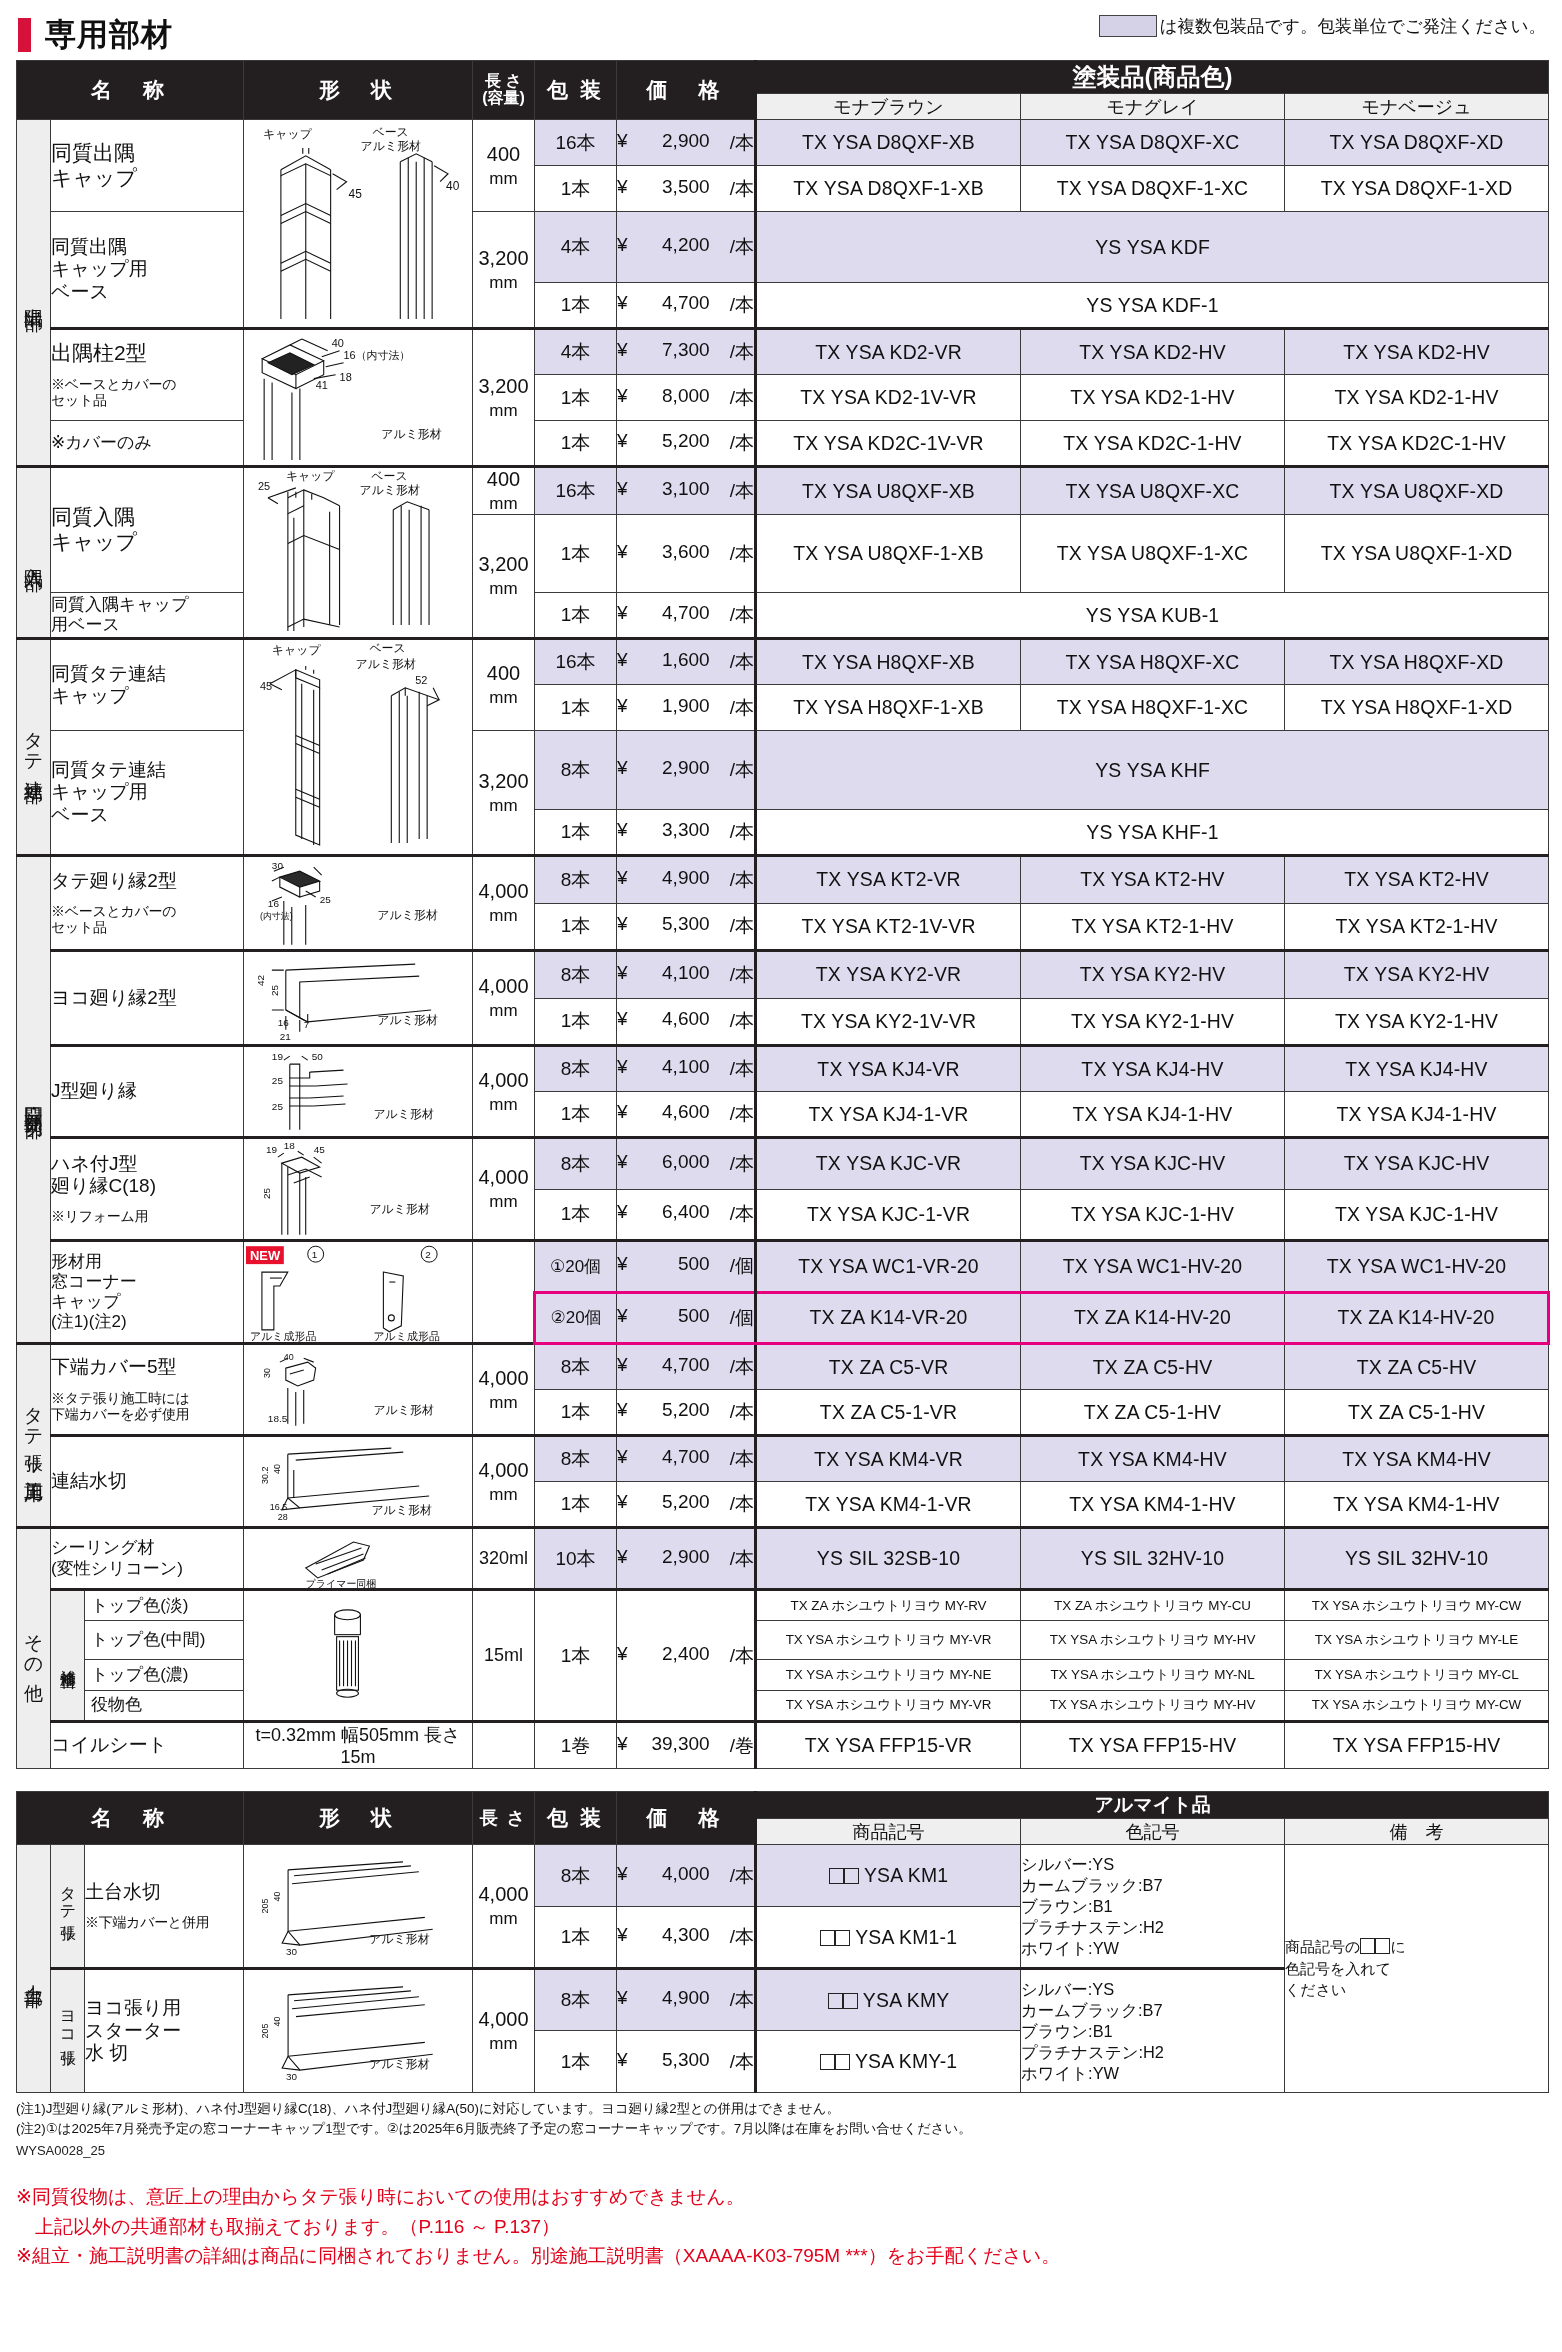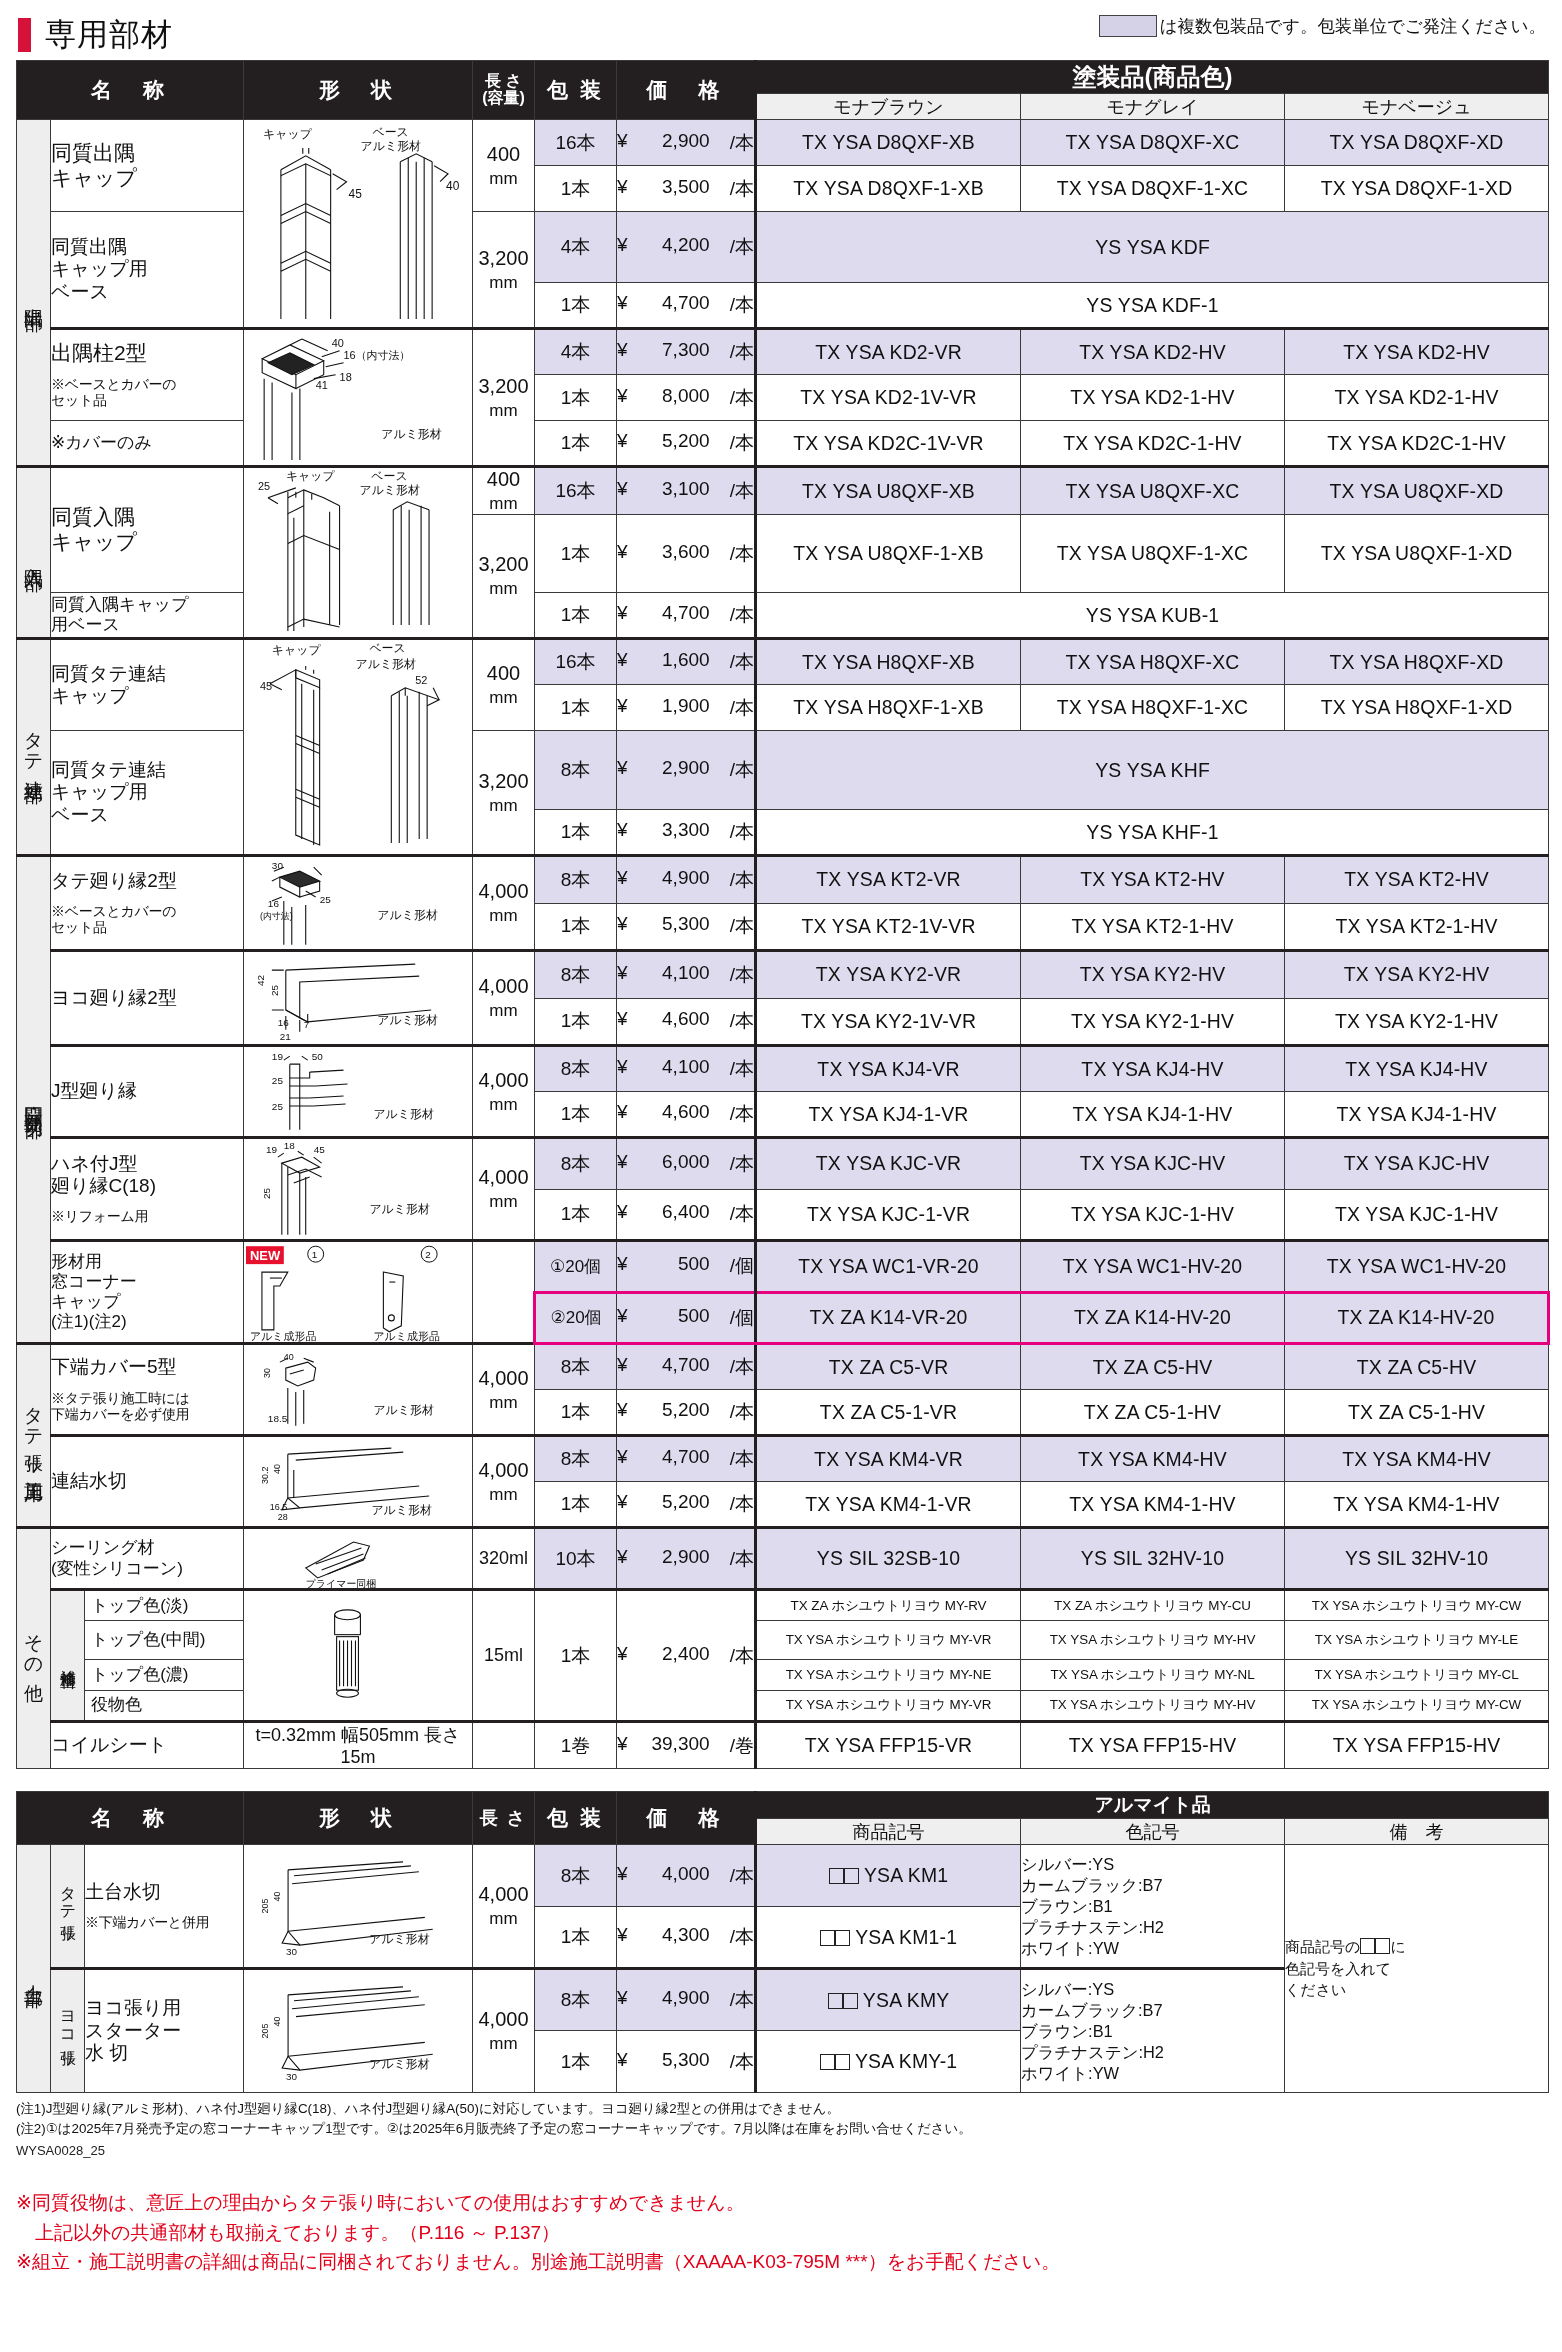--- a/index.html
+++ b/index.html
@@ -11,21 +11,21 @@
   body { width: 1562px; height: 2352px; position: relative; }
 
   .page { width: 1562px; padding: 10px 16px 0 16px; position: relative; }
 
   
   .title-row { display: flex; align-items: center; height: 50px; }
   .title-bar {
     width: 13px; height: 34px; background: #d6113a; margin-right: 14px; margin-left: 2px;
   }
   .title-text {
-    font-size: 31px; font-weight: normal; letter-spacing: 1px; color: #101010;
+    font-size: 31px; font-weight: bold; letter-spacing: 1px; color: #101010;
   }
   .legend-note {
     position: absolute; right: 16px; top: 14px;
     display: flex; align-items: center; font-size: 17.4px; color: #111;
   }
   .legend-swatch {
     width: 58px; height: 22px; background: #d5d2e8; border: 1.5px solid #444;
     margin-right: 3px; display: inline-block;
   }
 
@@ -82,21 +82,21 @@
   .pinkrow td:first-child { border-left: 3px solid #e6007e !important; }
   .pinkrow td:last-child { border-right: 3px solid #e6007e !important; }
 
   .sq { display:inline-block; width: 15px; height: 16px; border: 1.5px solid #222; vertical-align: -2px;}
   .colorlist { font-size: 16.4px; line-height: 1.28; padding: 4px 6px; text-align: left; }
   .remark { font-size: 15px; line-height: 1.45; padding: 6px 10px; text-align: left; vertical-align: middle;}
 
   
   .notes { font-size: 13.4px; line-height: 1.5; margin-top: 6px; color:#111; }
   .code-id { font-size: 13px; margin-top: 4px; color: #222; }
-  .redblock { margin-top: 30px; color: #e2001a; font-size: 19px; line-height: 1.55; }
+  .redblock { margin-top: 24px; color: #e2001a; font-size: 19px; line-height: 1.55; }
   .redblock div { white-space: nowrap; }
 
   svg { display: block; }
   .shapewrap { display:flex; align-items:center; justify-content:center; gap:6px; padding:4px 0;}
 </style>
 </head>
 <body>
 
 <div class="page">
 

